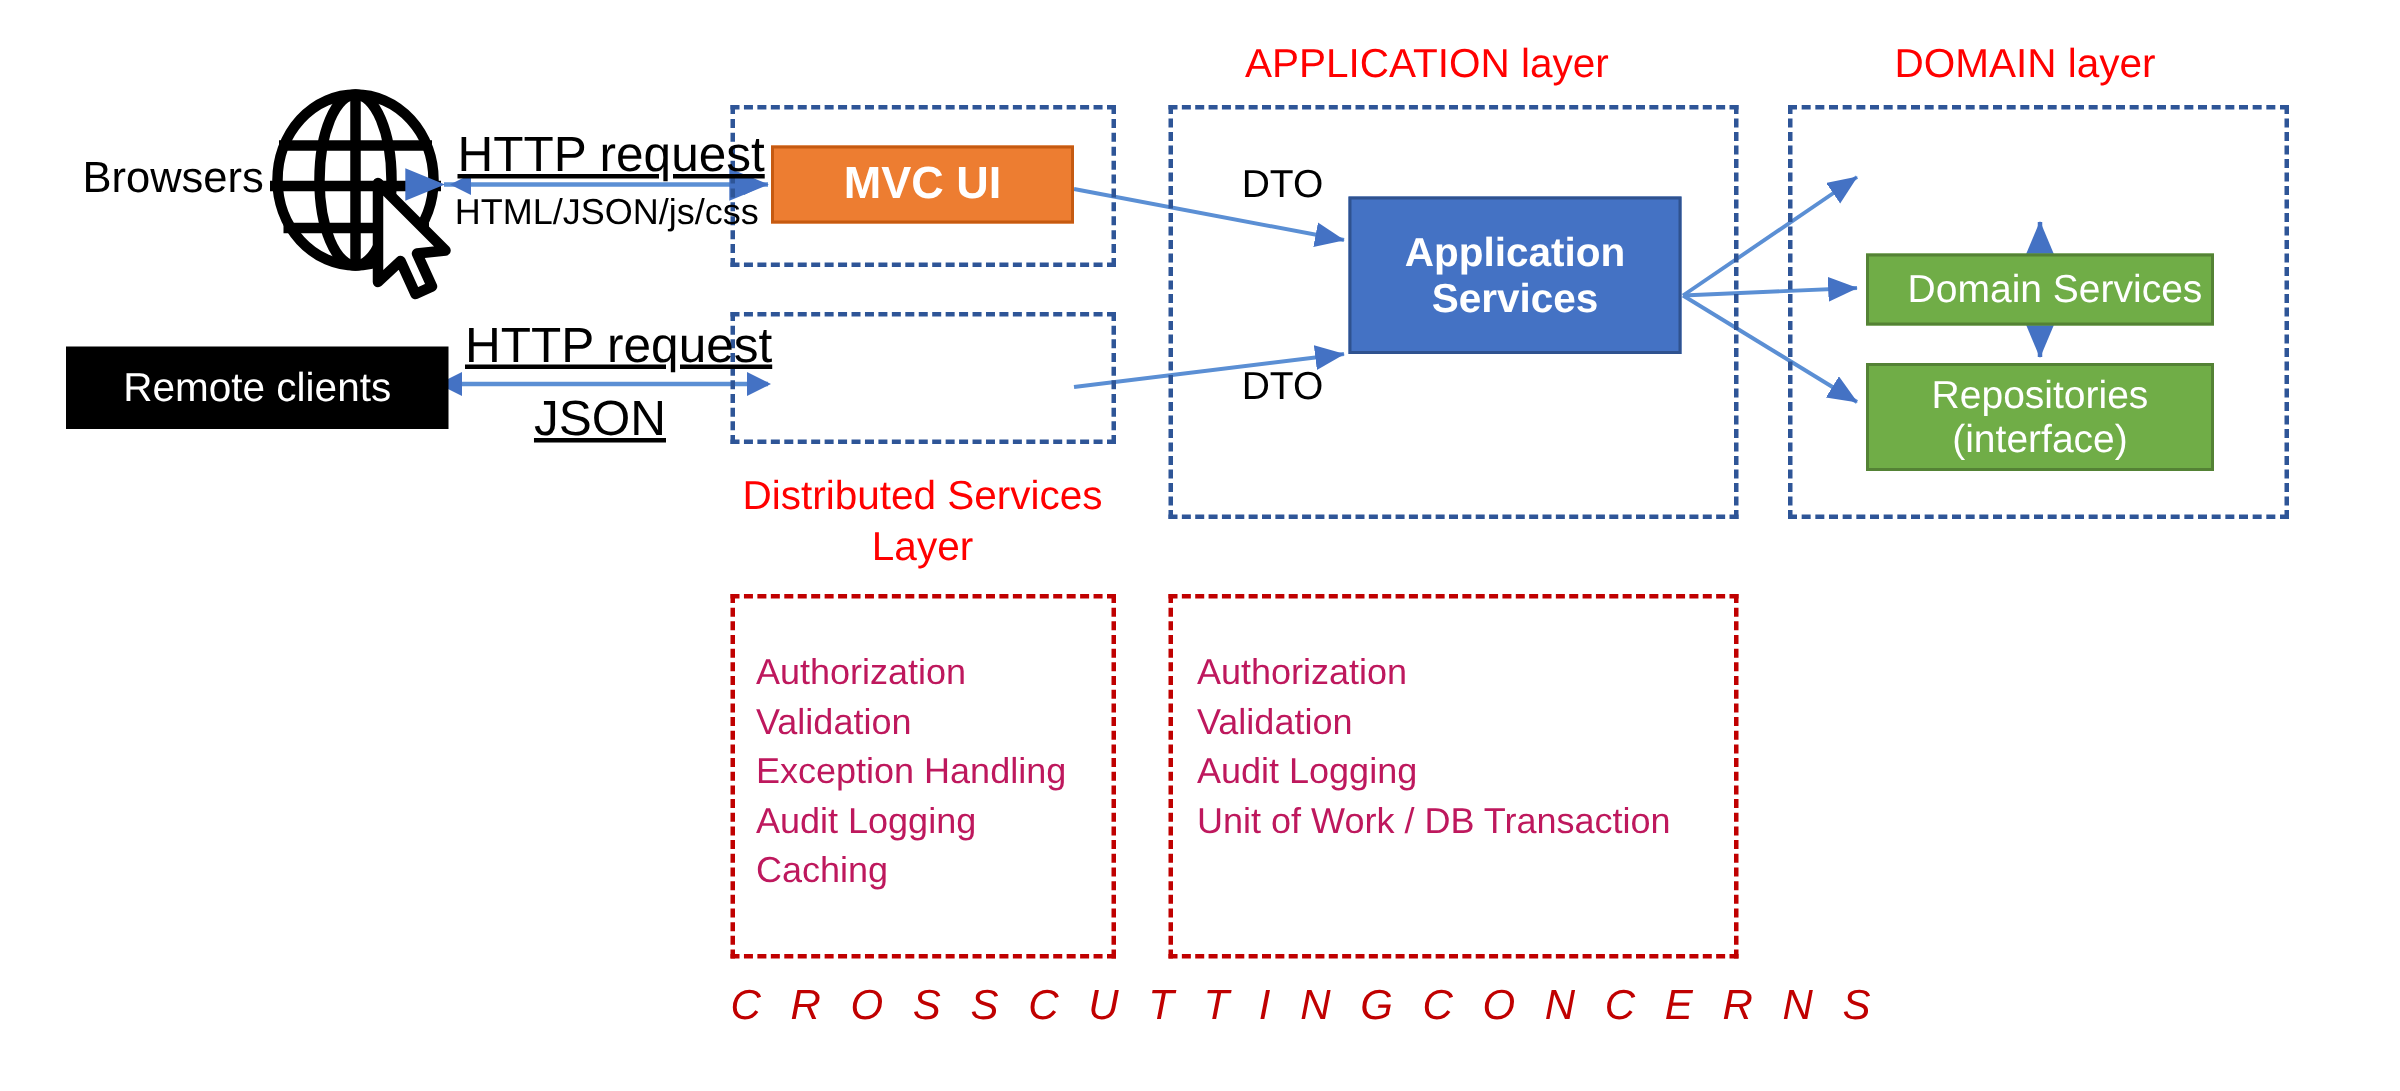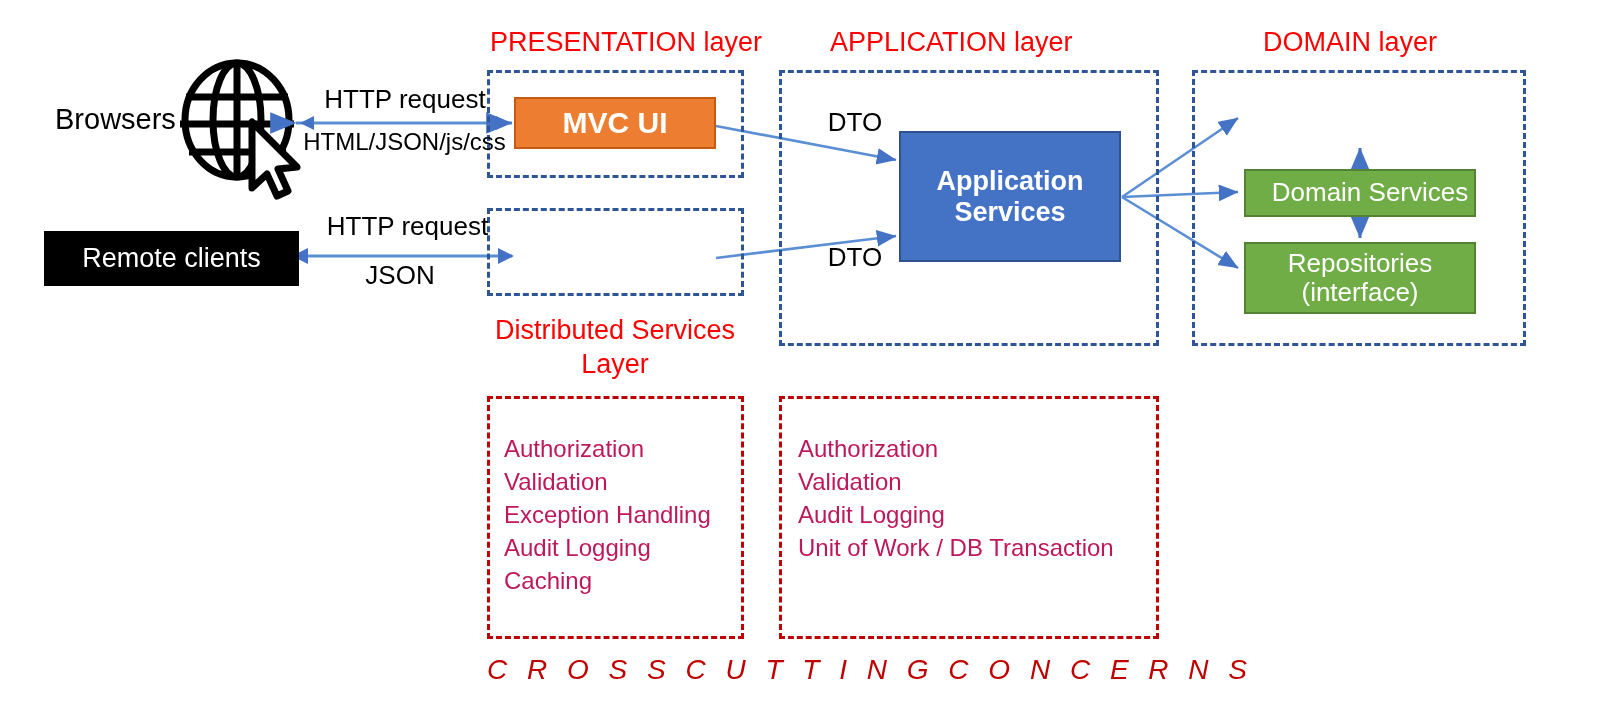--- a/index.html
+++ b/index.html
@@ -84,21 +84,21 @@
     font-weight: normal;
   }
 
   
   .edge-label {
     color: #000000;
     white-space: nowrap;
     text-align: center;
     font-family: "Liberation Sans", sans-serif;
   }
-  .edge-big   { font-size: 26px; }
+  .edge-big   { font-size: 33px; text-decoration: underline; }
   .edge-small { font-size: 24px; }
   .edge-dto   { font-size: 26px; }
 
   
   .browsers-label {
     color: #000000;
     font-size: 29px;
     white-space: nowrap;
   }
 
@@ -192,21 +192,20 @@
 
     <g>
       <line x1="1360" y1="168" x2="1360" y2="148" stroke="#4472C4" stroke-width="3" marker-end="url(#ahead)"></line>
     </g>
 
     <g>
       <line x1="1360" y1="216" x2="1360" y2="238" stroke="#4472C4" stroke-width="3" marker-end="url(#ahead)"></line>
     </g>
   </svg>
 
-  <div class="abs layer-caption" style="left:490px; top:25px; width:250px;">PRESENTATION layer</div>
 
   <div class="abs layer-caption" style="left:830px; top:25px; width:240px;">APPLICATION layer</div>
 
   <div class="abs layer-caption" style="left:1230px; top:25px; width:240px;">DOMAIN layer</div>
 
   <div class="abs layer-caption wrap" style="left:490px; top:313px; width:250px;">
     <span>Distributed Services</span><br>
     <span>Layer</span>
   </div>
 
@@ -217,21 +216,21 @@
 
   <div class="abs dash-blue" style="left:1192px; top:70px; width:334px; height:276px;"></div>
 
   <div class="abs browsers-label" style="left:55px; top:103px;">Browsers</div>
 
   <div class="abs node node-black" style="left:44px; top:231px; width:255px; height:55px;">Remote clients</div>
 
   <div class="abs node node-mvc" style="left:514px; top:97px; width:202px; height:52px;">MVC UI</div>
 
 
-  <div class="abs node node-appsvc" style="left:899px; top:131px; width:222px; height:131px; flex-direction:column;align-items:center;">
+  <div class="abs node node-appsvc" style="left:899px; top:131px; width:222px; height:105px; flex-direction:column;align-items:center;">
     <span>Application</span>
     <span>Services</span>
   </div>
 
 
   <div class="abs node node-green" style="left:1244px; top:169px; width:232px; height:48px;padding-left:20px;">Domain Services</div>
 
   <div class="abs node node-green" style="left:1244px; top:242px; width:232px; height:72px; flex-direction:column;">
     <span>Repositories</span>
     <span>(interface)</span>

